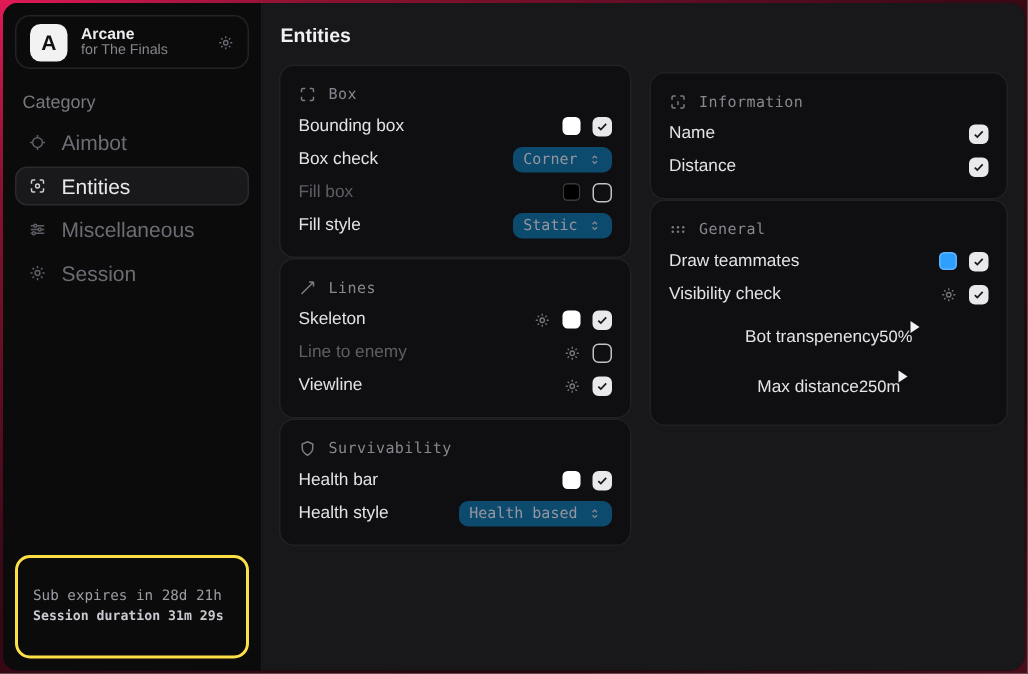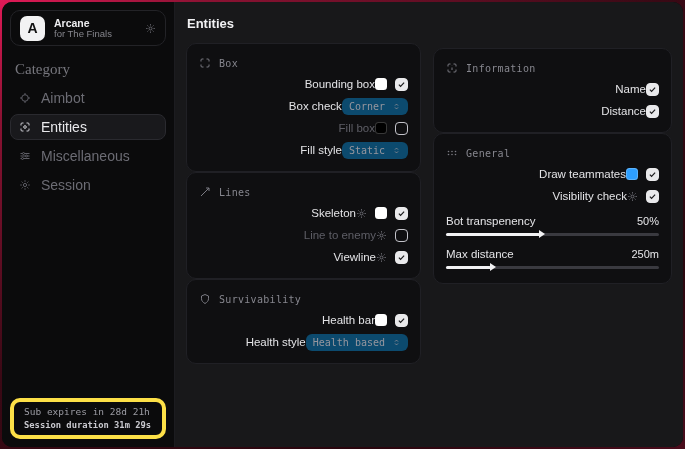--- a/index.html
+++ b/index.html
@@ -29,54 +29,54 @@
   .logo{
     width:25px;height:25px;border-radius:7px;background:#f2f2f3;
     color:#111;font-weight:bold;font-size:14px;
     display:flex;align-items:center;justify-content:center;flex:none;
   }
   .bmeta{flex:1;line-height:1.15;overflow:hidden;}
   .bname{font-size:10.5px;font-weight:bold;color:#ededf0;}
   .bsub{font-size:9.5px;color:#86868d;}
   .gico{display:inline-flex;color:#6a6a72;}
   .gico svg{display:block;}
-  .cat{font-size:15px;color:#77777e;margin:15px 0 7px 5px;font-family:Liberation Serif, serif;}
+  .cat{font-size:12px;color:#77777e;margin:15px 0 7px 5px;}
   .nav{display:flex;flex-direction:column;gap:3px;}
   .nitem{
     display:flex;align-items:center;gap:10px;
     padding:6px 8px;border-radius:8px;border:1px solid transparent;
     font-size:14px;color:#6c6c74;cursor:pointer;height:26px;box-sizing:border-box;
   }
   .nitem .nico{display:inline-flex;color:#5d5d65;}
   .nitem.active{background:#19191c;border-color:#2a2a2f;color:#e9e9ec;}
   .nitem.active .nico{color:#cfcfd4;}
   .foot{
-    margin-top:auto;border:4px solid #fde047;border-radius:10px;
-    padding:3px 10px;font-family:"DejaVu Sans Mono",monospace;line-height:1.5;
+    margin-top:auto;border:2px solid #fde047;border-radius:10px;
+    padding:19px 10px;font-family:"DejaVu Sans Mono",monospace;line-height:1.5;
   }
   .f1{font-size:9.5px;color:#9c9ca4;}
   .f2{font-size:8.8px;color:#c9c9cf;font-weight:bold;}
   
   .main{flex:1;background:#18181a;padding:10px 11px;box-sizing:border-box;overflow:hidden;}
   .ptitle{font-size:13px;font-weight:bold;color:#f1f1f3;margin:4px 0 12px 1px;}
   .cols{display:flex;gap:12px;align-items:flex-start;}
   .col{display:flex;flex-direction:column;}
   .col.left{width:235px;}
   .col.right{width:239px;margin-top:5px;}
   .card{
     background:#0f0f11;border:1px solid #202025;border-radius:10px;
     padding:9px 12px 10px;box-sizing:border-box;width:100%;
   }
   .chead{
     display:flex;align-items:center;gap:8px;height:20px;
     font-family:"DejaVu Sans Mono",monospace;font-size:10px;color:#87878f;
     letter-spacing:.3px;
   }
   .chead .hicon{display:inline-flex;color:#7b7b83;}
-  .row{display:flex;align-items:center;height:22px;text-align:right;}
+  .row{display:flex;align-items:center;height:22px;}
   .lbl{flex:1;font-size:11.5px;color:#e3e3e6;white-space:nowrap;overflow:hidden;}
   .lbl.dim{color:#5e5e66;}
   .ctrls{display:flex;align-items:center;gap:8px;}
   .sw{
     width:12px;height:12px;border-radius:3.5px;flex:none;cursor:pointer;
     box-shadow:inset 0 0 0 1px rgba(255,255,255,.22);
   }
   .cb{
     width:13px;height:13px;border-radius:4px;flex:none;cursor:pointer;
     border:1.5px solid #c3c3ca;box-sizing:border-box;
@@ -86,21 +86,21 @@
   .cb.checked{background:#e9e9eb;border-color:#e9e9eb;}
   .cb.checked svg{display:block;}
   .dd{
     display:inline-flex;align-items:center;gap:7px;cursor:pointer;
     background:#0c4a6e;border-radius:6px;padding:3px 7px;
     font-size:10px;color:#96969e;font-family:"DejaVu Sans Mono",monospace;
   }
   .ddic{display:inline-flex;color:#8a8a92;}
   .rgear{display:inline-flex;color:#74747c;cursor:pointer;}
   
-  .srow{display:flex;flex-direction:column;justify-content:center;height:30px;margin-top:3px;}
+  .srow{display:flex;flex-direction:row;justify-content:center;height:30px;margin-top:3px;}
   .sline{display:flex;align-items:center;}
   .val{font-size:11px;color:#e6e6e9;}
   .track{position:relative;height:3px;border-radius:2px;background:#3a3a40;margin-top:6px;cursor:pointer;}
   .fill{position:relative;height:3px;border-radius:2px;background:#f2f2f4;}
   .thumb{
     position:absolute;right:-5px;top:50%;transform:translateY(-50%);
     width:0;height:0;border-left:6px solid #f2f2f4;
     border-top:4px solid transparent;border-bottom:4px solid transparent;
   }
 </style>

